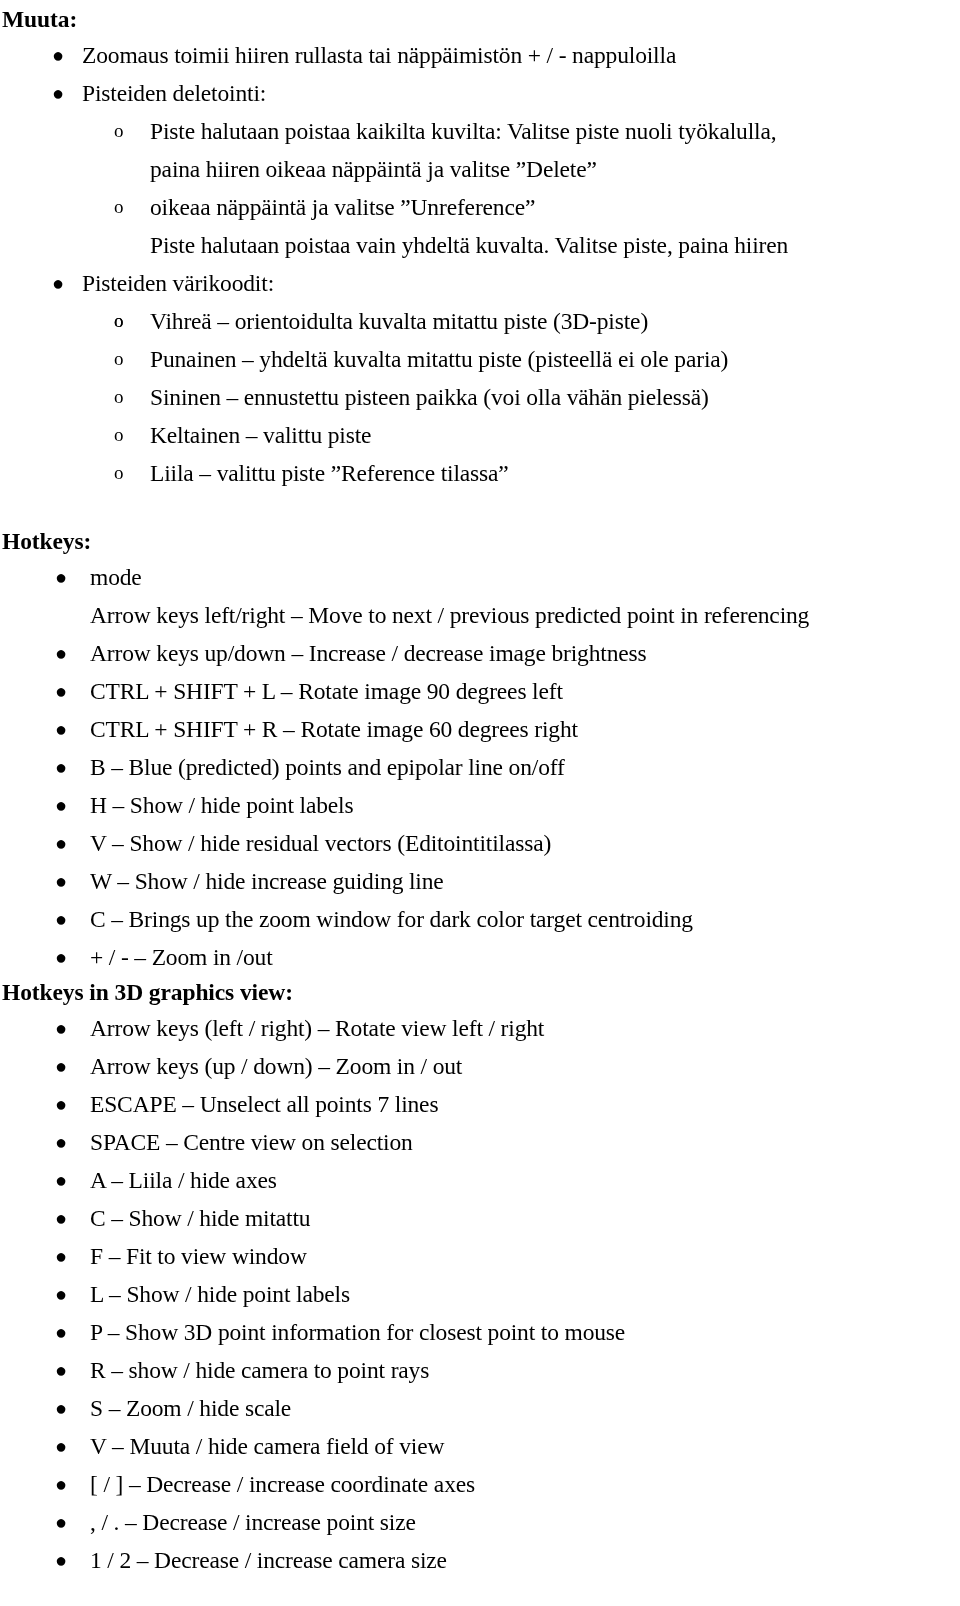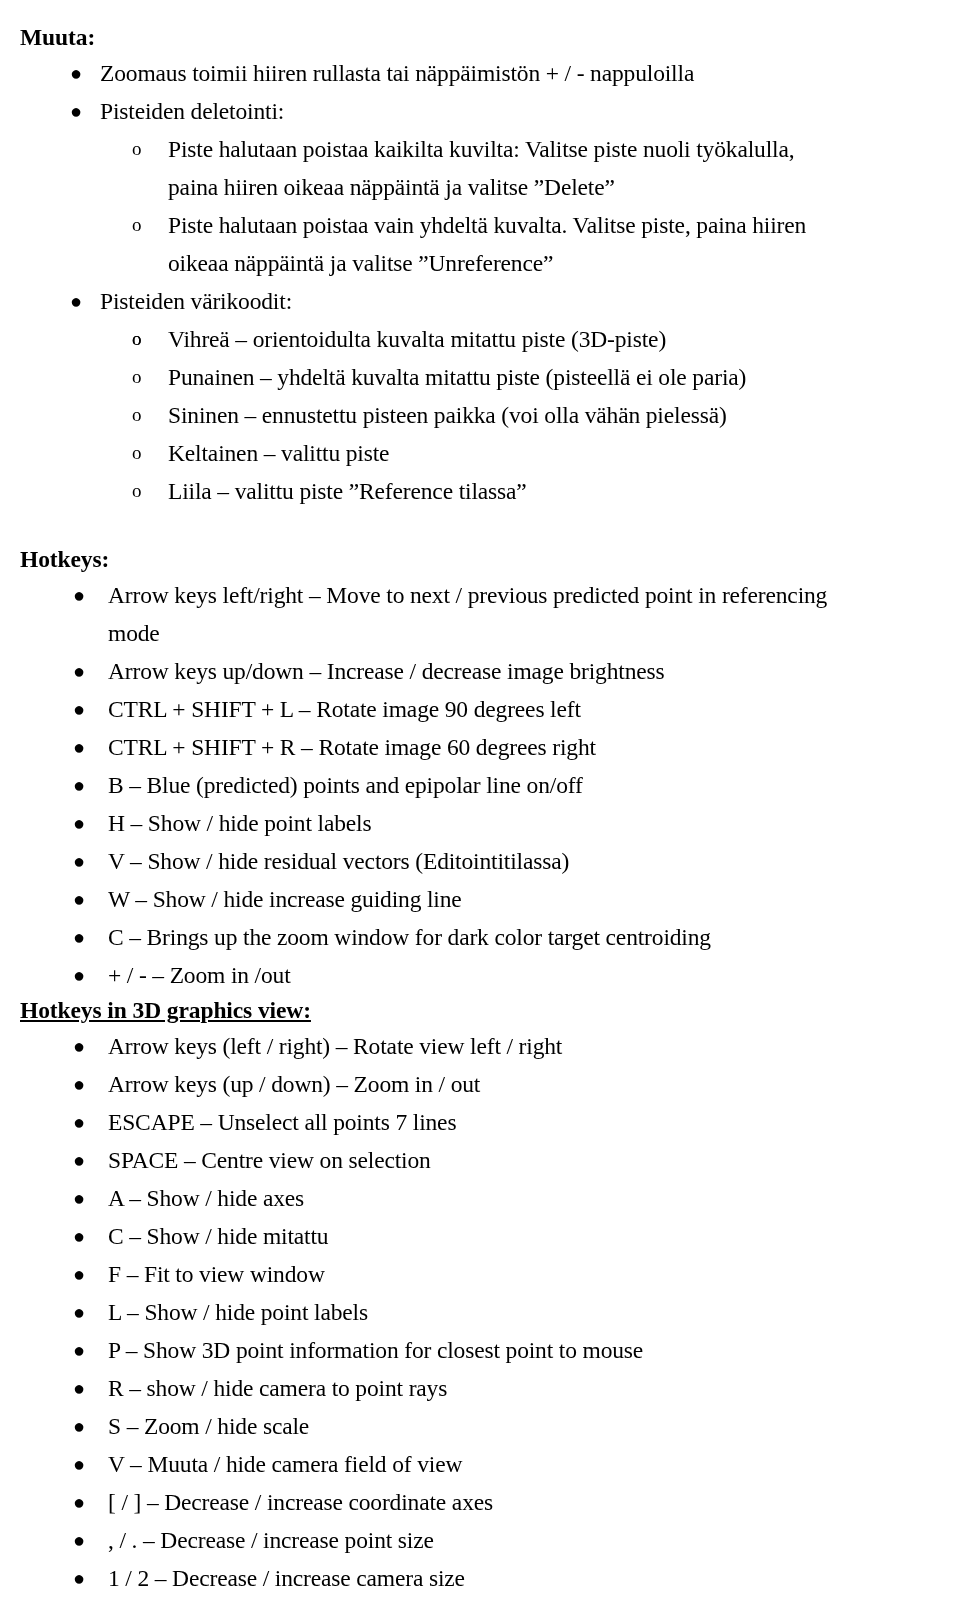--- a/index.html
+++ b/index.html
@@ -11,38 +11,37 @@
     width: 960px;
     height: 1606px;
     font-family: "Liberation Serif", "DejaVu Serif", serif;
     color: #000000;
     overflow: hidden;
   }
   .page {
     position: relative;
     width: 960px;
     height: 1314px;
-    padding: 18px;
+    padding: 0;
     box-sizing: border-box;
   }
   .doc-body {
     padding-top: 2px;
   }
   
   .heading {
     font-weight: bold;
     font-size: 23.5px;
     line-height: 34px;
     margin: 0;
     padding: 0 0 0 2px;
     letter-spacing: -0.1px;
   }
   .heading-3d {
     margin-top: -1px;
-    text-decoration: underline;
   }
   
   .gap {
     height: 32px;
   }
   
   ul.lvl1 {
     list-style: none;
     margin: 0;
     padding: 0;
@@ -121,22 +120,22 @@
         </li>
         <li style="padding: 0px; line-height: 0;">
           <ul class="lvl2">
             <li>
               <span class="subbullet">o</span>
               <span class="line">Piste halutaan poistaa kaikilta kuvilta:  Valitse piste nuoli työkalulla,</span>
               <span class="line">paina hiiren oikeaa näppäintä ja valitse ”Delete”</span>
             </li>
             <li>
               <span class="subbullet">o</span>
+              <span class="line">oikeaa näppäintä ja valitse ”Unreference”</span>
               <span class="line">Piste halutaan poistaa vain yhdeltä kuvalta. Valitse piste, paina hiiren</span>
-              <span class="line">oikeaa näppäintä ja valitse ”Unreference”</span>
             </li>
           </ul>
         </li>
         <li>
           <span class="bullet">●</span>
           <span class="line">Pisteiden värikoodit:</span>
         </li>
         <li style="padding: 0px; line-height: 0;">
           <ul class="lvl2">
             <li>
@@ -163,22 +162,22 @@
               <span class="line">Liila – valittu piste ”Reference tilassa”</span>
             </li>
           </ul>
         </li>
       </ul>
       <div class="gap"></div>
       <div class="heading">Hotkeys:</div>
       <ul class="lvl1 indent-b">
         <li>
           <span class="bullet">●</span>
+          <span class="line">mode</span>
           <span class="line">Arrow keys left/right – Move to next / previous predicted point in referencing</span>
-          <span class="line">mode</span>
         </li>
         <li>
           <span class="bullet">●</span>
           <span class="line">Arrow keys up/down – Increase / decrease image brightness</span>
         </li>
         <li>
           <span class="bullet">●</span>
           <span class="line">CTRL + SHIFT + L – Rotate image 90 degrees left</span>
         </li>
         <li>
@@ -223,21 +222,21 @@
         <li>
           <span class="bullet">●</span>
           <span class="line">ESCAPE – Unselect all points 7 lines</span>
         </li>
         <li>
           <span class="bullet">●</span>
           <span class="line">SPACE – Centre view on selection</span>
         </li>
         <li>
           <span class="bullet">●</span>
-          <span class="line">A – Show / hide axes</span>
+          <span class="line">A – Liila / hide axes</span>
         </li>
         <li>
           <span class="bullet">●</span>
           <span class="line">C – Show / hide mitattu</span>
         </li>
         <li>
           <span class="bullet">●</span>
           <span class="line">F – Fit to view window</span>
         </li>
         <li>

